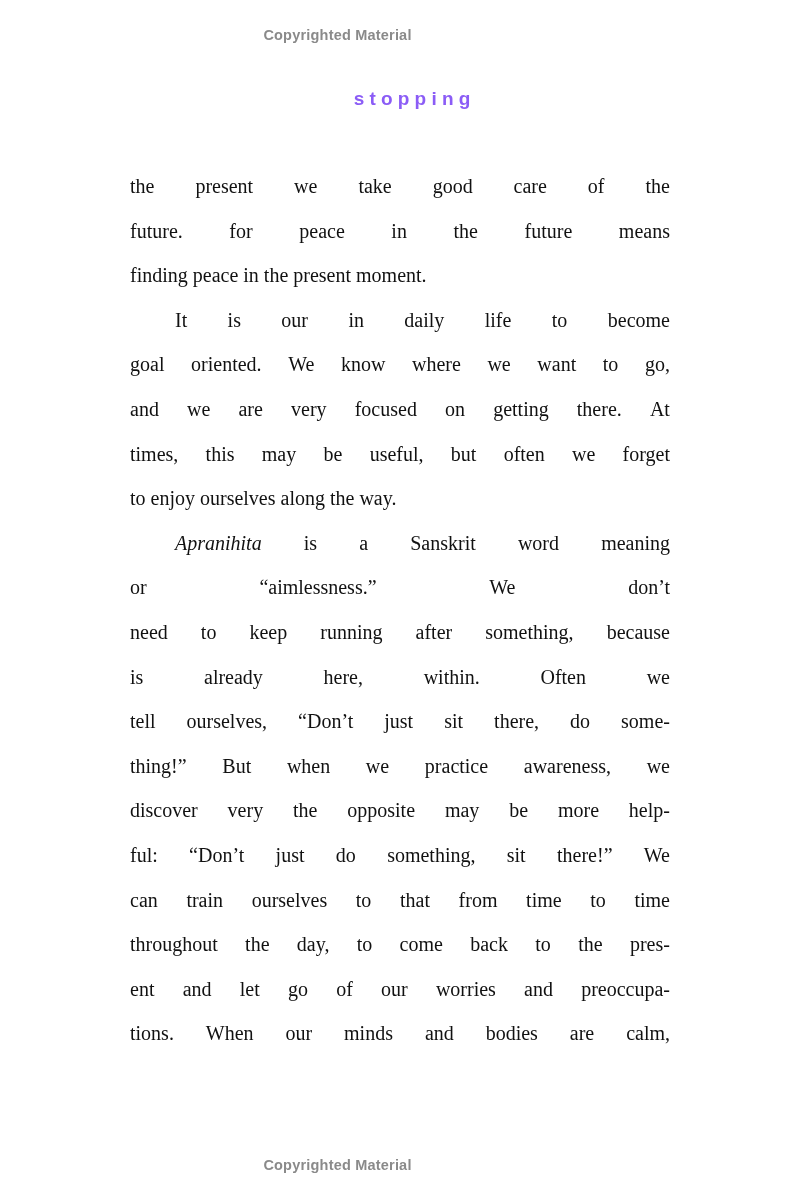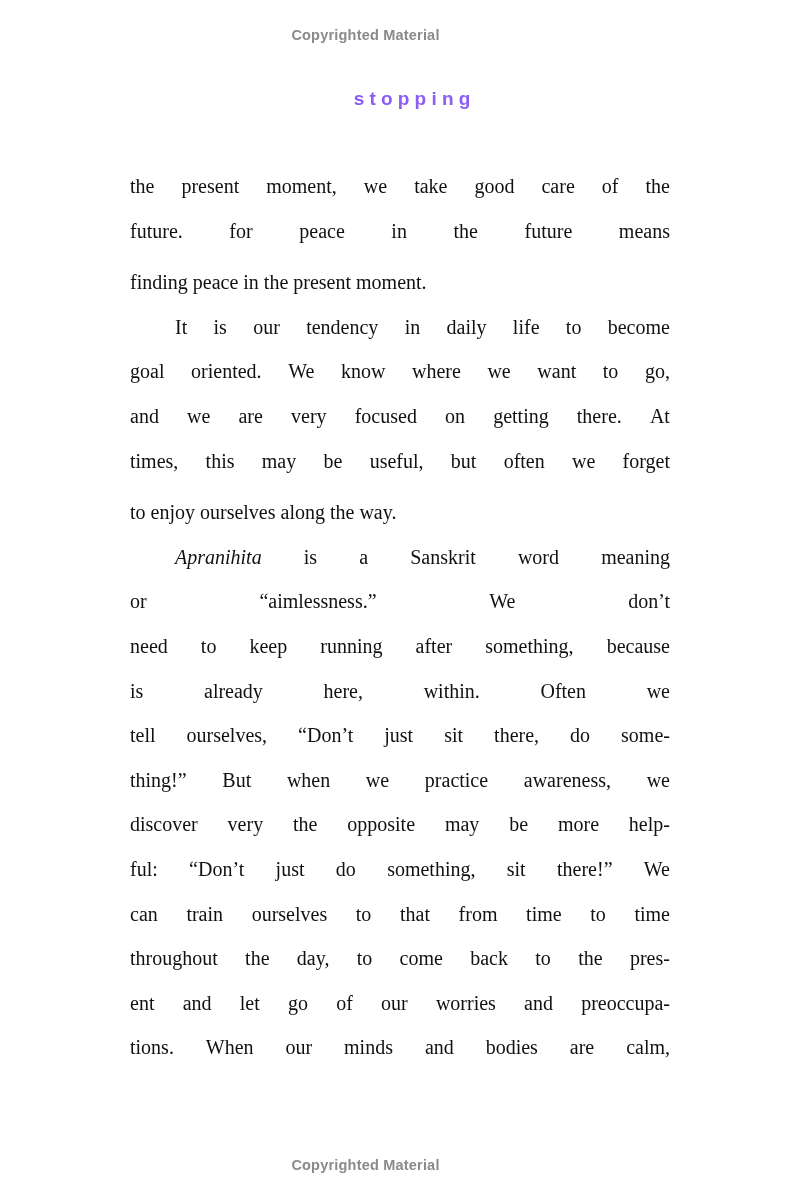--- a/index.html
+++ b/index.html
@@ -29,21 +29,20 @@
     position: absolute;
     left: 0;
     width: 675px;
     text-align: center;
     font-family: "Liberation Sans", "DejaVu Sans", sans-serif;
     font-size: 14.5px;
     font-weight: 600;
     letter-spacing: 0.2px;
     color: #8a8a8a;
     user-select: none;
-    margin-left: 28px;
   }
   .watermark-top  { top: 27px; }
   .watermark-bot  { top: 1157px; }
 
   
   .chapter-title {
     position: absolute;
     left: 0;
     top: 88px;
     width: 800px;
@@ -88,21 +87,20 @@
     white-space: normal;
   }
   .line.just > .w {
     display: inline-block;
     white-space: pre;
   }
 
   
   .line.last {
     display: block;
-    margin-top: 7px;
   }
 
   
   .line.indent {
     padding-left: 45px;
     width: 495px;
   }
 
   .italic { font-style: italic; text-align: right; }
 </style>
@@ -113,21 +111,20 @@
 
   <div class="watermark watermark-top">Copyrighted Material</div>
 
   <div class="chapter-title">stopping</div>
 
   <div class="text-block" id="text-block">
       <p class="para">
         <span class="line just">
           <span class="w">the</span>
           <span class="w">present</span>
-          <span class="w">moment,</span>
           <span class="w">we</span>
           <span class="w">take</span>
           <span class="w">good</span>
           <span class="w">care</span>
           <span class="w">of</span>
           <span class="w">the</span>
         </span>
         <span class="line just">
           <span class="w">future.</span>
           <span class="w">for</span>
@@ -137,21 +134,20 @@
           <span class="w">future</span>
           <span class="w">means</span>
         </span>
         <span class="line last">finding peace in the present moment.</span>
       </p>
       <p class="para">
         <span class="line just indent">
           <span class="w">It</span>
           <span class="w">is</span>
           <span class="w">our</span>
-          <span class="w">tendency</span>
           <span class="w">in</span>
           <span class="w">daily</span>
           <span class="w">life</span>
           <span class="w">to</span>
           <span class="w">become</span>
         </span>
         <span class="line just">
           <span class="w">goal</span>
           <span class="w">oriented.</span>
           <span class="w">We</span>

